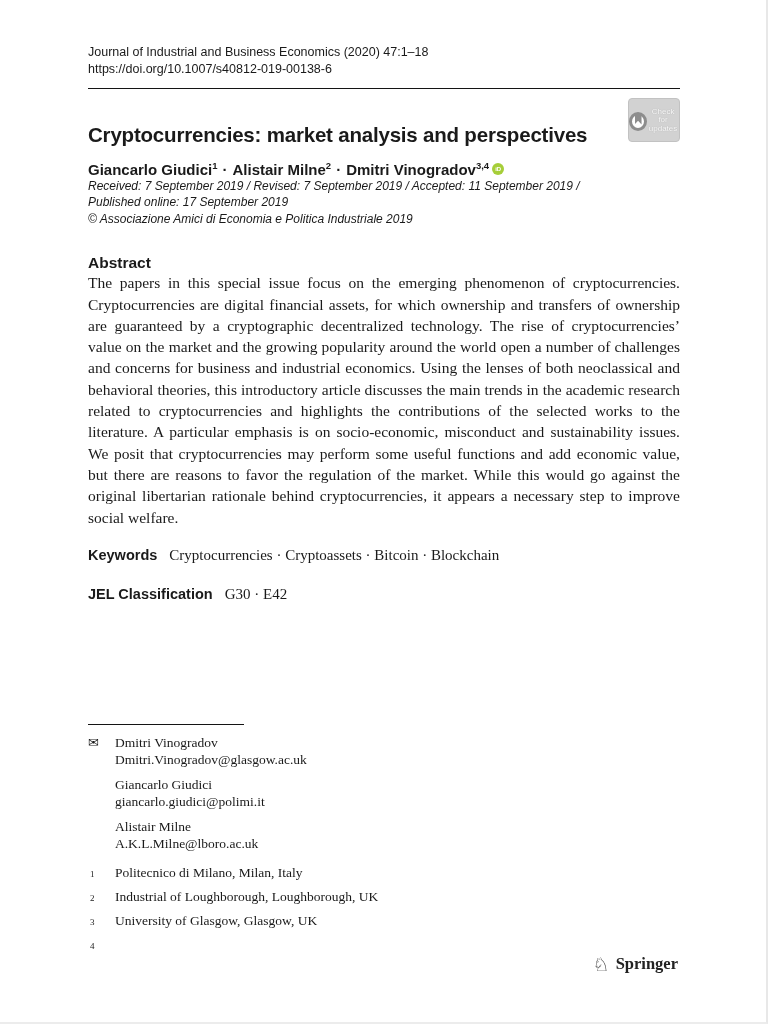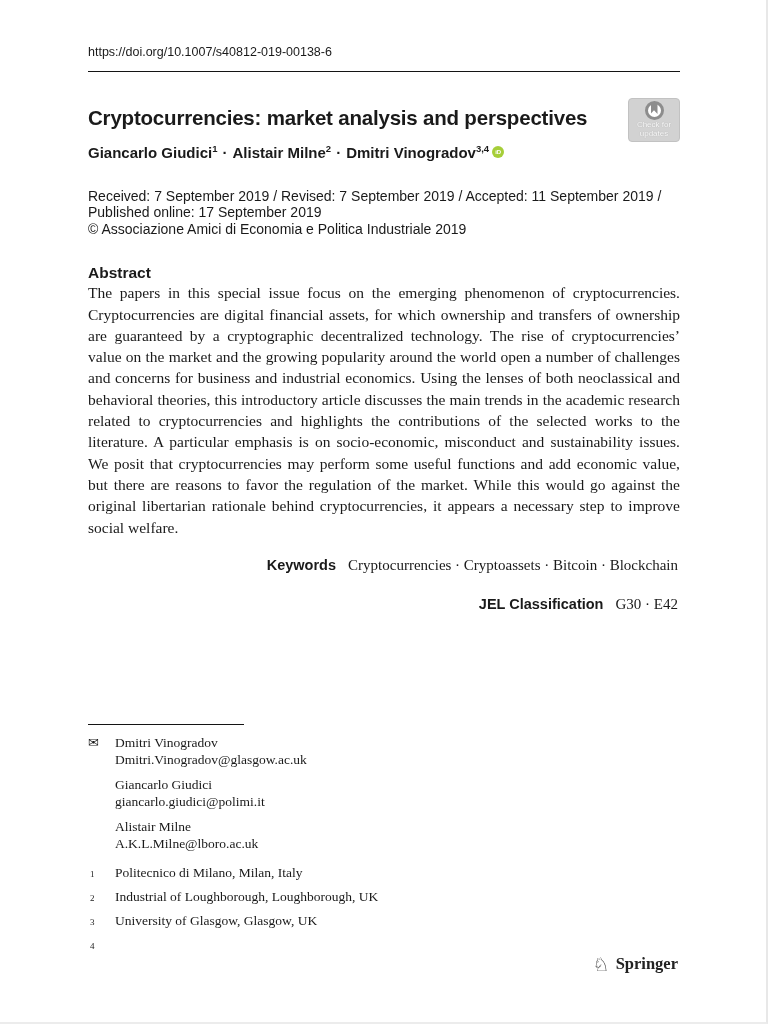--- a/index.html
+++ b/index.html
@@ -9,46 +9,46 @@
   .content{padding:44px 88px 0 88px;}
 
   
   .jheader{font-size:12.5px;line-height:17px;letter-spacing:0;}
   .jheader .doi{display:block;}
   .rule{border:0;border-top:1.7px solid #141414;margin:10px 0 0 0;width:592px;}
 
   
   .crossmark{position:absolute;left:628px;top:98px;width:52px;height:44px;background:#d2d2d2;
              border-radius:4px;border:1px solid #c2c2c2;box-sizing:border-box;
-             display:flex;flex-direction:column;align-items:center;justify-content:flex-start;cursor:pointer;}
+             display:flex;flex-direction:row;align-items:center;justify-content:flex-start;cursor:pointer;}
   .cm-circle{width:19px;height:19px;border-radius:50%;background:#ffffff;border:3.2px solid #8d8d8d;
              margin-top:2px;display:flex;align-items:flex-start;justify-content:center;box-sizing:border-box;}
   .cm-bookmark{width:7px;height:10px;background:#8d8d8d;margin-top:0px;
                clip-path:polygon(0 0,100% 0,100% 100%,50% 62%,0 100%);}
   .cm-text{font-size:8px;line-height:8.5px;color:#fcfcfc;text-align:center;margin-top:1px;
            text-shadow:0 0 1px #9a9a9a;}
 
   
   .title{font-size:20.5px;font-weight:bold;letter-spacing:-0.2px;margin-top:34px;}
   .authors{font-size:15px;font-weight:bold;margin-top:13px;display:flex;align-items:center;flex-wrap:wrap;}
   .authors sup{font-size:9.5px;font-weight:bold;vertical-align:super;line-height:0;}
   .dot{margin:0 5px;font-weight:bold;}
   .orcid{display:inline-flex;align-items:center;justify-content:center;width:12px;height:12px;border-radius:50%;
          background:#a6ce39;color:#ffffff;font-size:6px;font-weight:bold;margin-left:3px;cursor:pointer;}
 
   
-  .meta{font-size:14px;line-height:16.5px;margin-top:27px;}
+  .meta{font-size:12px;line-height:16.5px;font-style:italic;}
 
   
   .abs-head{font-size:15.5px;font-weight:bold;margin-top:27px;}
   .abs-body{font-family:"Liberation Serif",serif;font-size:15.5px;line-height:21.3px;
             text-align:justify;margin-top:0;width:592px;}
 
   
-  .kv{margin-top:19px;font-size:14.5px;text-align:right;}
+  .kv{margin-top:19px;font-size:14.5px;}
   .kv .label{font-weight:bold;font-family:"Liberation Sans",sans-serif;}
   .kv .value{font-family:"Liberation Serif",serif;font-size:15px;margin-left:8px;}
   .kv.jel{margin-top:22px;}
 
   
   .footnote{position:absolute;left:88px;top:724px;width:600px;}
   .fn-rule{border:0;border-top:1.3px solid #141414;margin:0 0 10px 0;width:156px;}
   .fn-entry{display:grid;grid-template-columns:27px 1fr;font-family:"Liberation Serif",serif;
             font-size:13.5px;line-height:16.5px;margin-bottom:9px;}
   .fn-entry .gutter{font-size:13px;}
@@ -62,20 +62,21 @@
              font-family:"Liberation Serif",serif;font-size:16.5px;font-weight:600;color:#222;}
   .knight{font-size:19px;font-weight:400;margin-right:6px;line-height:1;color:#222;}
 </style>
 </head>
 <body>
 
 <div class="page">
   <div class="content">
 
     <div class="jheader">
+      <span>Journal of Industrial and Business Economics (2020) 47:1–18</span>
       <span class="doi">https://doi.org/10.1007/s40812-019-00138-6</span>
     </div>
     <hr class="rule">
 
     <h1 class="title">Cryptocurrencies: market analysis and perspectives</h1>
 
     <div class="authors">
       <span><span>Giancarlo Giudici</span><sup>1</sup></span>
       <span class="dot">·</span>
       <span><span>Alistair Milne</span><sup>2</sup></span>

